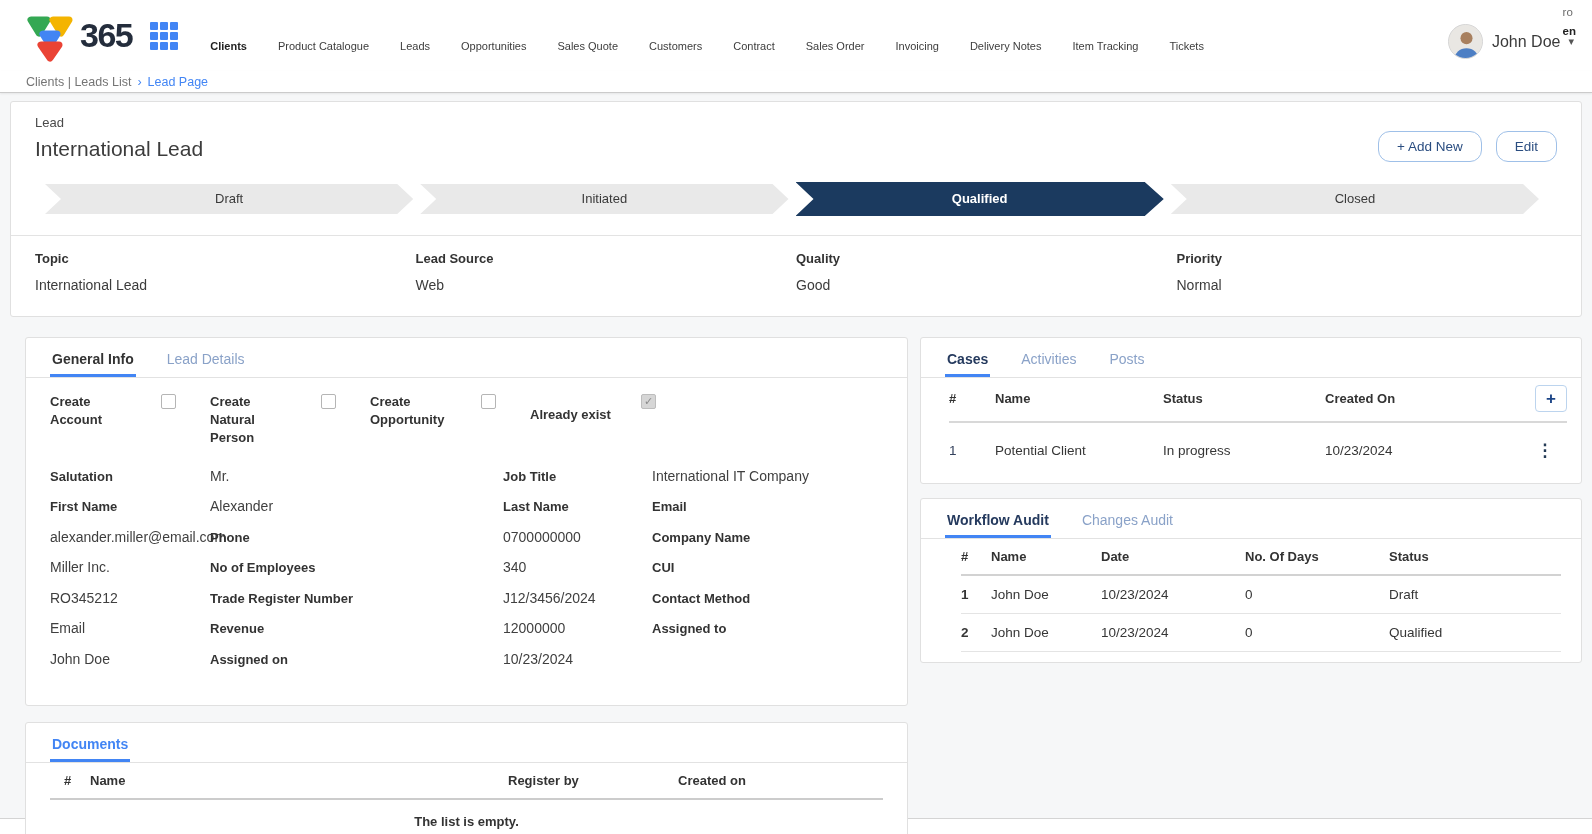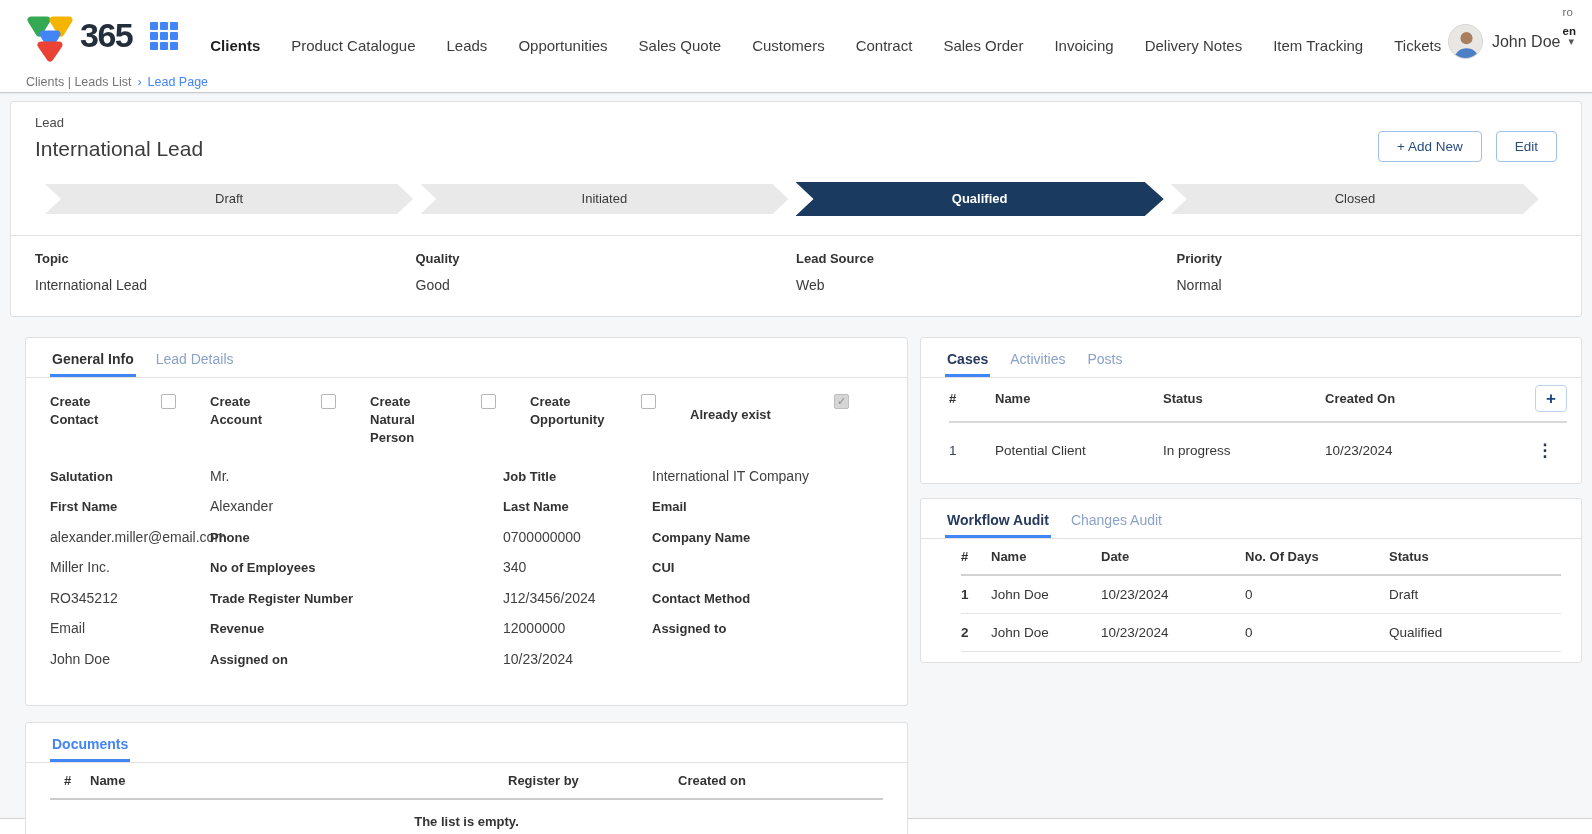--- a/index.html
+++ b/index.html
@@ -6,21 +6,21 @@
   html,body { width:1592px; height:834px; overflow:hidden; background:#fff;
     font-family:"Liberation Sans", sans-serif; color:#333; }
 
   
   .topnav { height:71px; display:flex; align-items:center; padding:0 18px 0 22px; background:#fff; position:relative; }
   .logo { display:flex; align-items:center; cursor:pointer; }
   .logo-text { font-size:34px; font-weight:700; color:#242d3c; letter-spacing:-1.5px; margin-left:4px; }
   .apps-grid { margin-left:18px; margin-right:32px; display:grid; grid-template-columns:repeat(3,8px); grid-template-rows:repeat(3,8px); gap:2px; cursor:pointer; }
   .apps-grid span { background:#4285f4; border-radius:1px; }
   .nav-items { display:flex; align-items:center; gap:31px; }
-  .nav-item { font-size:15px; color:#3d3d3d; text-decoration:none; cursor:pointer; white-space:nowrap;margin-top:20px; }
+  .nav-item { font-size:11px; color:#3d3d3d; text-decoration:none; cursor:pointer; white-space:nowrap;margin-top:20px; }
   .nav-item.active { font-weight:700; color:#1f1f1f; }
   .lang { position:absolute; top:6px; right:16px; font-size:11.5px; color:#6b6b6b; display:flex; gap:7px;flex-direction:column; }
   .lang .en { font-weight:700; color:#222; }
   .lang span { cursor:pointer; }
   .user { margin-left:auto; display:flex; align-items:center; gap:9px; cursor:pointer; margin-top:12px; }
   .avatar { width:35px; height:35px; border-radius:50%; overflow:hidden; border:1px solid #d5d5d5; background:#e9e7e3; flex:none; }
   .user-name { font-size:16px; color:#3a3a3a; }
   .caret { font-size:11px; color:#555; margin-left:-1px; }
 
   
@@ -31,40 +31,40 @@
   
   .content { height:726px; background:#f6f7f8; padding:8px 10px 0; border-bottom:1px solid #d4d4d4; }
   .card { background:#fff; border:1px solid #e0e0e0; border-radius:3px; }
 
   
   .header-card { padding:13px 0 0; }
   .hc-top { display:flex; align-items:flex-start; padding:0 24px; }
   .lead-label { font-size:13px; color:#4a4a4a; margin-bottom:7px; }
   .lead-title { font-size:21px; font-weight:400; color:#3c3c3c; }
   .hc-buttons { margin-left:auto; display:flex; gap:14px; margin-top:16px; }
-  .btn { background:#fff; border:1px solid #9fc0e8; border-radius:4px; color:#2a4d80; font-size:13.5px;
+  .btn { background:#fff; border:1px solid #9fc0e8; border-radius:12px; color:#2a4d80; font-size:13.5px;
     padding:7px 18px; cursor:pointer; font-family:inherit; }
   
   .stages { display:flex; gap:7px; margin:20px 42px 0 34px; align-items:center; }
   .stage { flex:1; height:30px; line-height:30px; text-align:center; font-size:13px; color:#3a3a3a; background:#e9e9e9; cursor:pointer;
     clip-path:polygon(0 0, calc(100% - 16px) 0, 100% 50%, calc(100% - 16px) 100%, 0 100%, 16px 50%); }
   .stage.active { background:#1b3a5f; color:#fff; font-weight:700; height:34px; line-height:34px;
     clip-path:polygon(0 0, calc(100% - 19px) 0, 100% 50%, calc(100% - 19px) 100%, 0 100%, 18px 50%); }
   .hc-divider { border-top:1px solid #e3e3e3; margin-top:19px; }
   .summary { display:grid; grid-template-columns:repeat(4,1fr); padding:15px 24px 23px; }
   .sum-label { font-weight:700; font-size:13px; color:#333; margin-bottom:11px; }
   .sum-value { font-size:14px; color:#3c3c3c; }
 
   
   .main-row { display:flex; gap:12px; margin:20px 0 0 15px; align-items:flex-start; }
   .col-left { width:883px; flex:none; }
   .col-right { flex:1; }
 
   
-  .tabs { display:flex; gap:18px; padding:0 24px; border-bottom:1px solid #e2e2e2; }
+  .tabs { display:flex; gap:29px; padding:0 24px; border-bottom:1px solid #e2e2e2; }
   .tab { padding:13px 2px 10px; font-size:14px; color:#8aa2c8; cursor:pointer; white-space:nowrap; }
   .tab.active { color:#333; font-weight:700; padding-bottom:7px; border-bottom:3px solid #4285f4; }
   .cases-card .tab.active, .workflow-card .tab.active { color:#253a5e; }
   .documents-card .tab.active { color:#4285f4; }
 
   
   .general-card { padding-bottom:24px; }
   .cb-row { display:grid; grid-template-columns:repeat(4,160px) 1fr; padding:15px 24px 2px; }
   .cb-group { display:flex; justify-content:space-between; align-items:flex-start; padding-right:34px; }
   .cb-label { font-weight:700; font-size:13px; color:#333; line-height:1.4; max-width:80px; }
@@ -187,47 +187,43 @@
         <div class="stage active">Qualified</div>
         <div class="stage">Closed</div>
       </div>
     <div class="hc-divider"></div>
     <div class="summary" id="summary">
         <div class="sum-item">
           <div class="sum-label">Topic</div>
           <div class="sum-value">International Lead</div>
         </div>
         <div class="sum-item">
+          <div class="sum-label">Lead Source</div>
+          <div class="sum-value">Web</div>
+        </div>
+        <div class="sum-item">
           <div class="sum-label">Quality</div>
           <div class="sum-value">Good</div>
-        </div>
-        <div class="sum-item">
-          <div class="sum-label">Lead Source</div>
-          <div class="sum-value">Web</div>
         </div>
         <div class="sum-item">
           <div class="sum-label">Priority</div>
           <div class="sum-value">Normal</div>
         </div>
       </div>
   </section>
 
   <div class="main-row">
     <div class="col-left">
 
       <section class="card general-card">
         <div class="tabs" id="gi-tabs">
             <div class="tab active">General Info</div>
             <div class="tab">Lead Details</div>
           </div>
         <div class="cb-row" id="cb-row">
-            <div class="cb-group">
-              <span class="cb-label">Create Contact</span>
-              <span class="checkbox"></span>
-            </div>
             <div class="cb-group">
               <span class="cb-label">Create Account</span>
               <span class="checkbox"></span>
             </div>
             <div class="cb-group">
               <span class="cb-label">Create Natural Person</span>
               <span class="checkbox"></span>
             </div>
             <div class="cb-group">
               <span class="cb-label">Create Opportunity</span>

